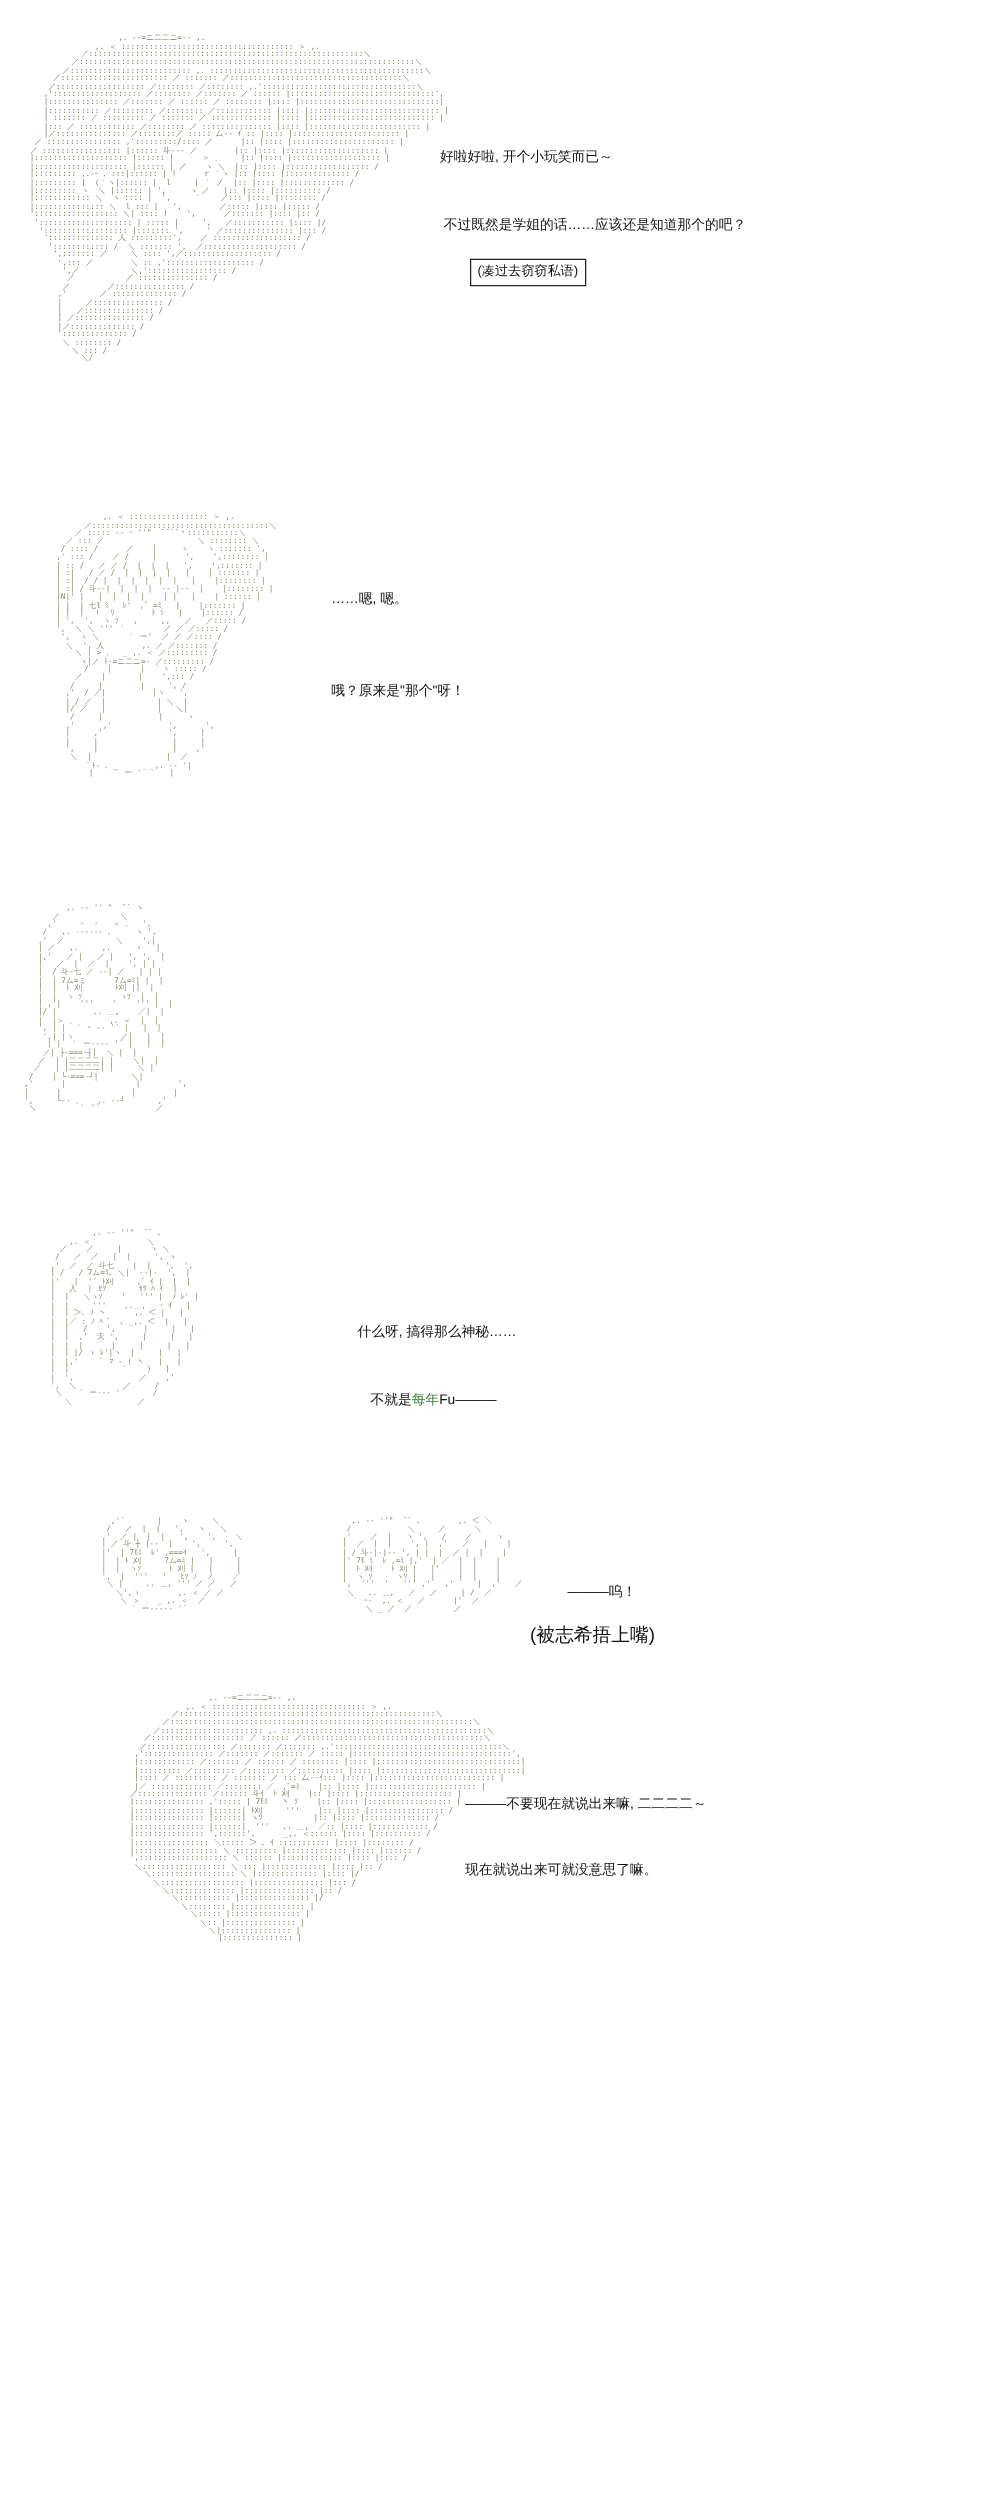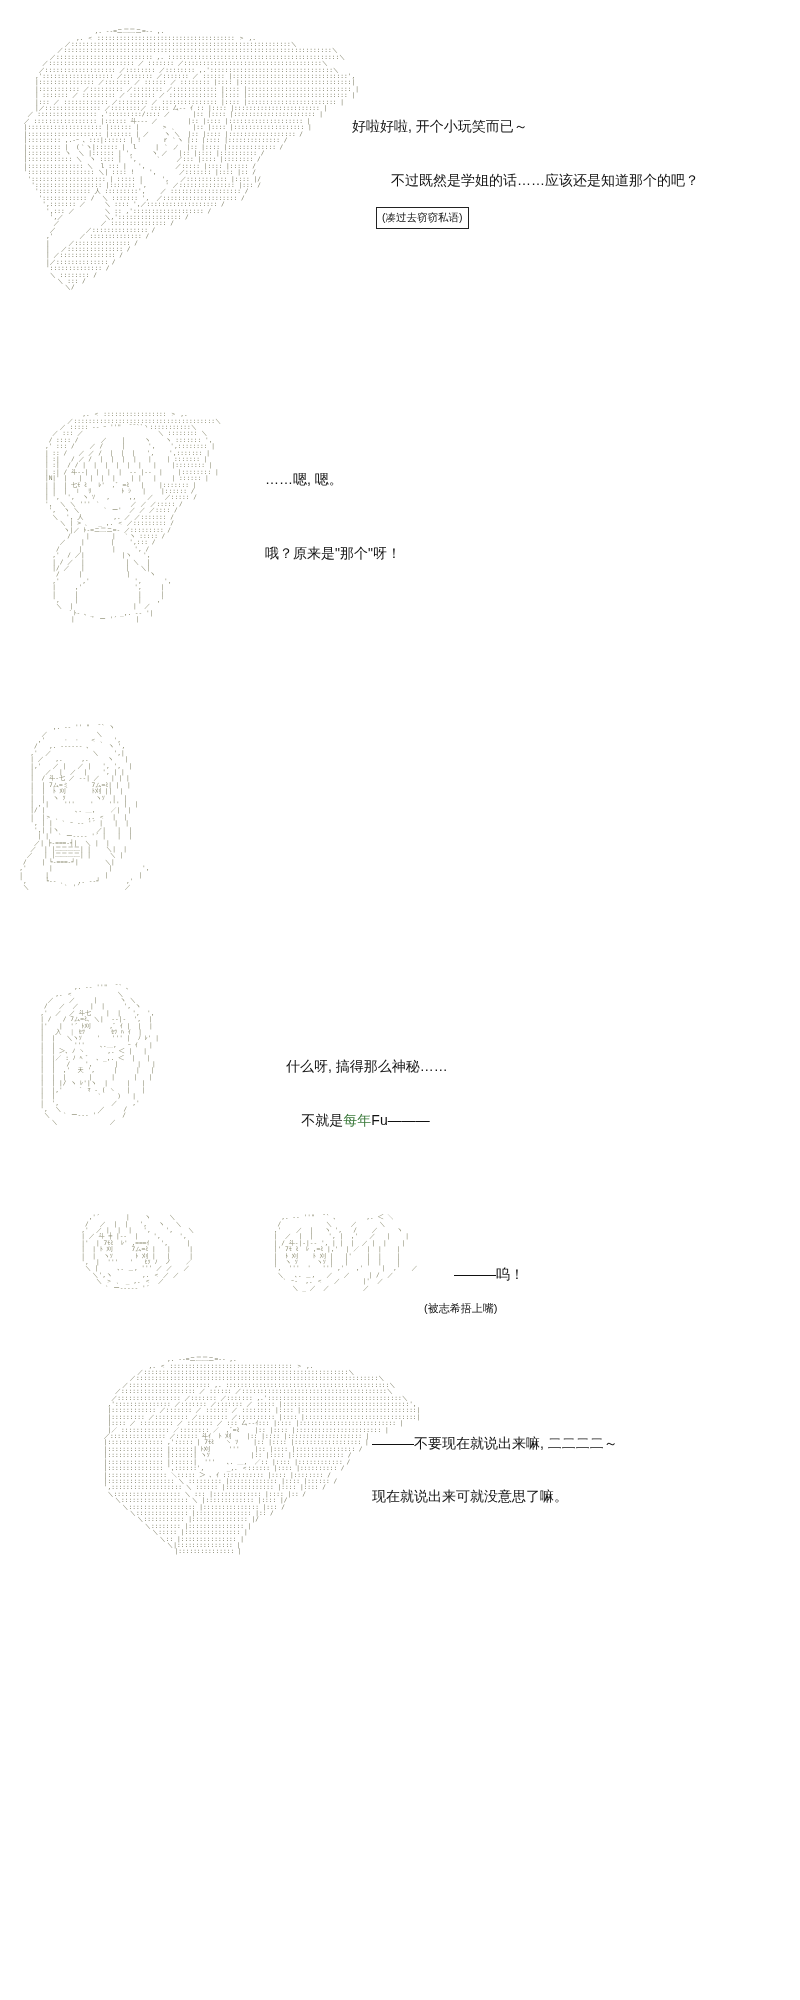--- a/index.html
+++ b/index.html
@@ -32,27 +32,27 @@
     line-height: 6.4px;
     white-space: pre;
     color: #8a8a6e;
     letter-spacing: 0px;
   }
   .art.dense { color: #7e7e66; }
 
   .dialog {
     position: absolute;
     font-family: "Liberation Sans", sans-serif;
-    font-size: 14px;
+    font-size: 11px;
     line-height: 17px;
     color: #111111;
     white-space: pre-wrap;
   }
   .dialog.small {
-    font-size: 11px;
+    font-size: 15px;
   }
   .boxed {
     position: absolute;
     font-size: 10.5px;
     line-height: 15px;
     border: 1px solid #222;
     padding: 2px 5px 3px 5px;
     color: #111;
     background: #fff;
   }
@@ -99,21 +99,21 @@
        ,'       ／ :::::::::::::: /
        |     ／::::::::::::::: /
        |   ／::::::::::::::: /
        | ／::::::::::::::: /
        |／:::::::::::::: /
        ':::::::::::::: /
         ＼ :::::::: /
           ＼ ::: /
             ＼/</pre>
     <div class="dialog" style="left:352px;top:118px;">好啦好啦, 开个小玩笑而已～</div>
-    <div class="dialog" style="left:391px;top:172px;">不过既然是学姐的话……应该还是知道那个的吧？</div>
+    <div class="dialog" style="left:355px;top:172px;">不过既然是学姐的话……应该还是知道那个的吧？</div>
     <div class="boxed" style="left:376px;top:195px;margin-top:12px;">(凑过去窃窃私语)</div>
   </div>
 
   <div class="panel" style="top:400px;height:310px;">
     <pre class="art" style="left:30px;top:5px;width:260px;">              ,. ＜ ::::::::::::::::: ＞ ,.
           ／::::::::::::::::::::::::::::::::::::::＼
         ／ ::::: -‐ ｰ ''"  ̄ ̄ ``丶:::::::::::＼
       ／ ::: ／                    ＼ :::::::: ＼
      / :::: /      ／    |     ヽ    ヽ ::::::: ',
     ,' ::: /    ／ /     |      ',    ',:::::::: |

